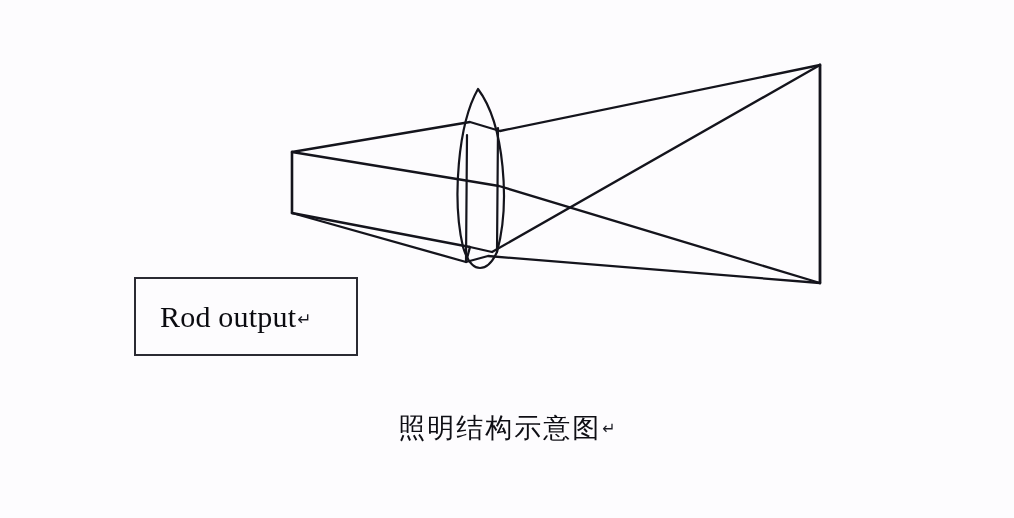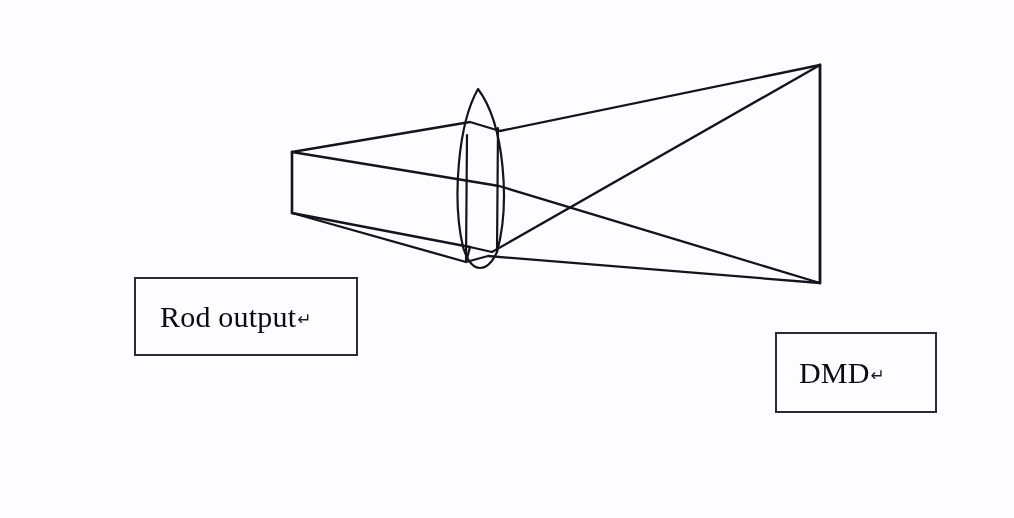--- a/index.html
+++ b/index.html
@@ -127,20 +127,18 @@
     <line x1="467" y1="135" x2="466" y2="262" stroke="#14141c" stroke-width="2.2" stroke-linecap="round"></line>
     <line x1="498" y1="128" x2="497" y2="252" stroke="#14141c" stroke-width="2.2" stroke-linecap="round"></line>
   </svg>
 
   <div class="label-box" id="rod-output-box">
     <span class="box-label">
       <span>Rod output</span><span class="return-mark">↵</span>
     </span>
   </div>
 
-  <div class="label-box" id="dmd-box">
-    <span class="box-label">
-      <span>DMD</span><span class="return-mark">↵</span>
-    </span>
+
+  <div id="figure-caption">
+    <span>照明结构示意图</span><span class="return-mark">↵</span>
   </div>
-
 
 </div>
 
 </body></html>

